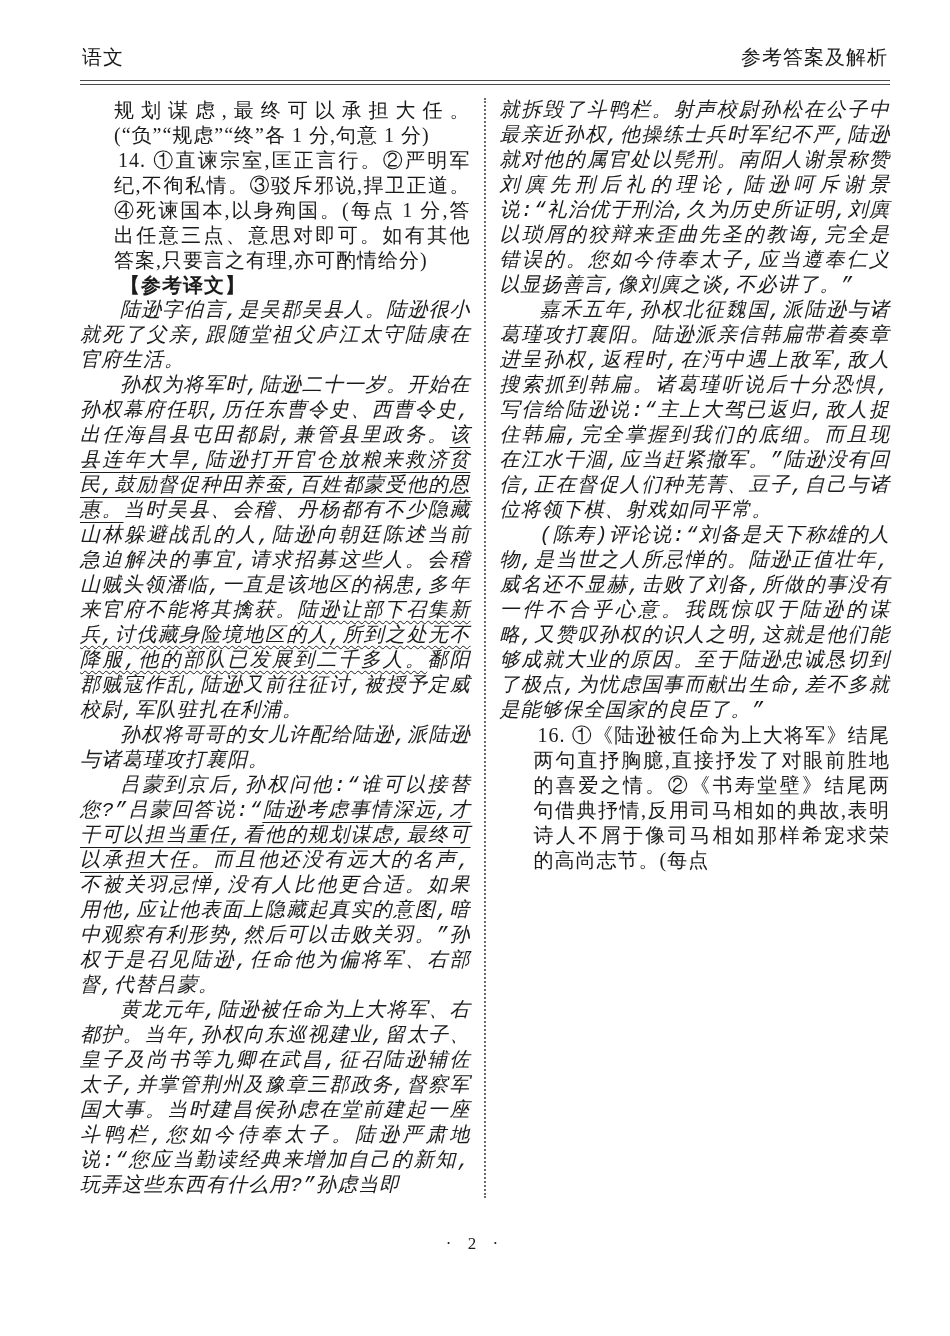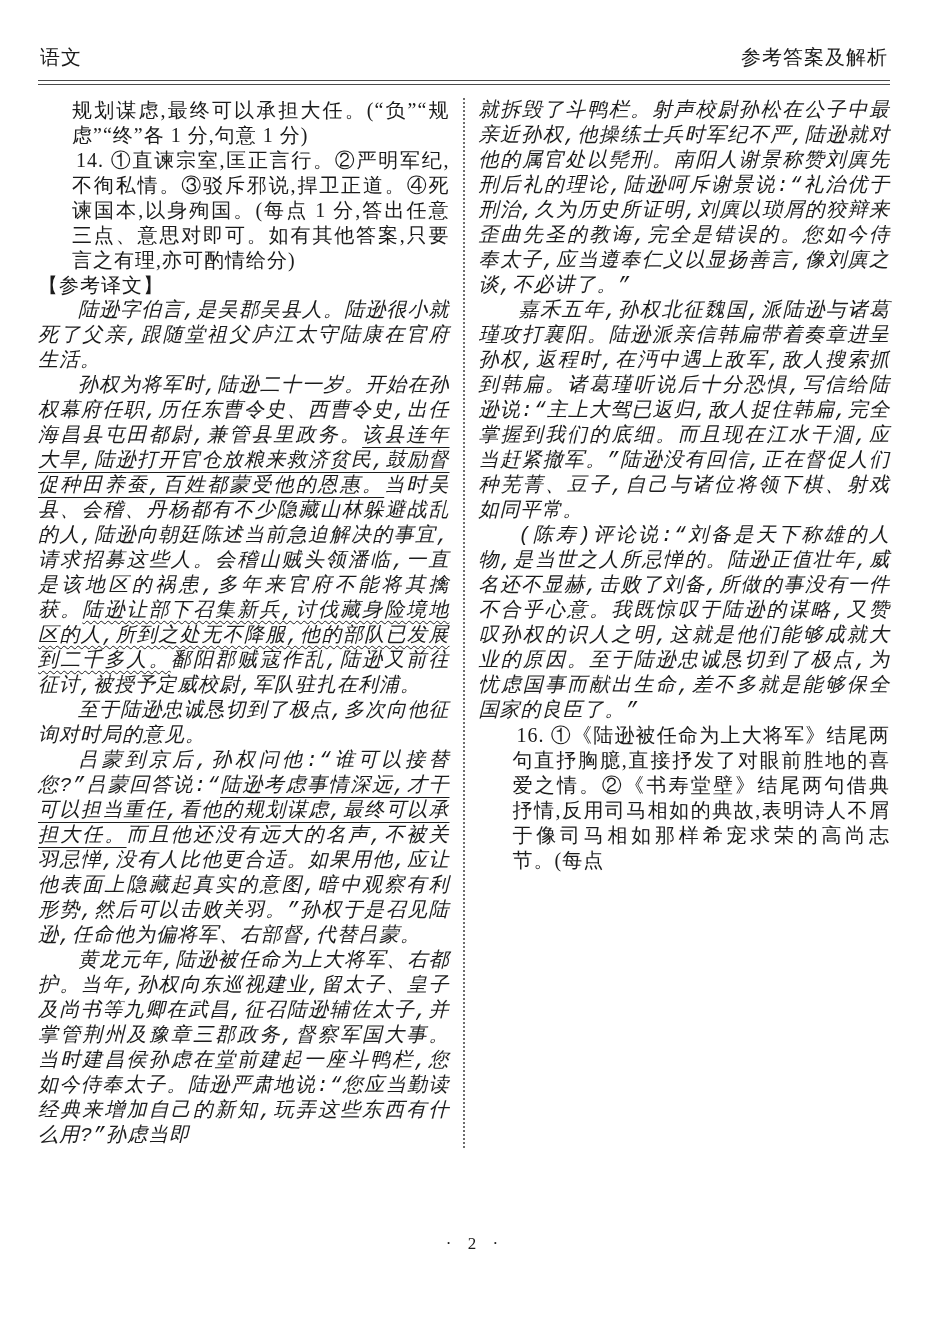--- a/index.html
+++ b/index.html
@@ -7,21 +7,21 @@
     width: 950px; height: 1336px;
     background: #ffffff;
     overflow: hidden;
     font-family: "Liberation Serif", serif;
     color: #1b1b1b;
   }
   .page {
     position: relative;
     box-sizing: border-box;
     width: 950px; height: 1336px;
-    padding: 44px 60px 0 38px;
+    padding: 44px 60px 0 80px;
   }
   header.masthead {
     display: flex;
     justify-content: space-between;
     align-items: flex-end;
     font-size: 20px;
     letter-spacing: 1px;
     padding: 0 2px 9px 2px;
   }
   .double-rule {
@@ -43,21 +43,21 @@
   .col-left  { padding-right: 13px; }
   .col-right { padding-left: 14px; }
   .divider {
     width: 0;
     border-left: 2px dotted #6b6b6b;
   }
   p { margin: 0; }
   .cont-indent { padding-left: 34px; }           
   .hang { padding-left: 34px; text-indent: -34px; } 
   .hang .num { display: inline-block; width: 34px; text-indent: 0; margin-left: 38px; }
-  .trans-title { font-weight: normal; }
+  .trans-title { font-weight: bold; margin-left: 40px; }
   .kai {
     font-style: italic;                           
     text-indent: 2em;
     font-family: Liberation Mono, monospace;
   }
   .kai.no-indent { text-indent: 0; }
   .u {
     text-decoration: underline;
     text-decoration-thickness: 1.2px;
     text-underline-offset: 6px;
@@ -96,21 +96,21 @@
       <p class="cont-indent">规划谋虑,最终可以承担大任。(“负”“规虑”“终”各 1 分,句意 1 分)</p>
 
       <p class="hang"><span class="num">14.</span><span>①直谏宗室,匡正言行。②严明军纪,不徇私情。③驳斥邪说,捍卫正道。④死谏国本,以身殉国。(每点 1 分,答出任意三点、意思对即可。如有其他答案,只要言之有理,亦可酌情给分)</span></p>
 
       <p class="trans-title">【参考译文】</p>
 
       <p class="kai">陆逊字伯言,是吴郡吴县人。陆逊很小就死了父亲,跟随堂祖父庐江太守陆康在官府生活。</p>
 
       <p class="kai"><span>孙权为将军时,陆逊二十一岁。开始在孙权幕府任职,历任东曹令史、西曹令史,出任海昌县屯田都尉,兼管县里政务。</span><span class="u">该县连年大旱,陆逊打开官仓放粮来救济贫民,鼓励督促种田养蚕,百姓都蒙受他的恩惠。</span><span>当时吴县、会稽、丹杨都有不少隐藏山林躲避战乱的人,陆逊向朝廷陈述当前急迫解决的事宜,请求招募这些人。会稽山贼头领潘临,一直是该地区的祸患,多年来官府不能将其擒获。</span><span class="wavy">陆逊让部下召集新兵,讨伐藏身险境地区的人,所到之处无不降服,他的部队已发展到二千多人。</span><span>鄱阳郡贼寇作乱,陆逊又前往征讨,被授予定威校尉,军队驻扎在利浦。</span></p>
 
-      <p class="kai">至于陆逊忠诚恳切到了极点,多次向他征询对时局的意见。</p>
+      <p class="kai">孙权将哥哥的女儿许配给陆逊,派陆逊与诸葛瑾攻打襄阳。</p>
 
       <p class="kai"><span>吕蒙到京后,孙权问他:“谁可以接替您?”吕蒙回答说:“</span><span class="u">陆逊考虑事情深远,才干可以担当重任,看他的规划谋虑,最终可以承担大任。</span><span>而且他还没有远大的名声,不被关羽忌惮,没有人比他更合适。如果用他,应让他表面上隐藏起真实的意图,暗中观察有利形势,然后可以击败关羽。”孙权于是召见陆逊,任命他为偏将军、右部督,代替吕蒙。</span></p>
 
       <p class="kai">黄龙元年,陆逊被任命为上大将军、右都护。当年,孙权向东巡视建业,留太子、皇子及尚书等九卿在武昌,征召陆逊辅佐太子,并掌管荆州及豫章三郡政务,督察军国大事。当时建昌侯孙虑在堂前建起一座斗鸭栏,您如今侍奉太子。陆逊严肃地说:“您应当勤读经典来增加自己的新知,玩弄这些东西有什么用?”孙虑当即</p>
     </div>
 
     <div class="divider"></div>
 
     <div class="col col-right">
       <p class="kai no-indent">就拆毁了斗鸭栏。射声校尉孙松在公子中最亲近孙权,他操练士兵时军纪不严,陆逊就对他的属官处以髡刑。南阳人谢景称赞刘廙先刑后礼的理论,陆逊呵斥谢景说:“礼治优于刑治,久为历史所证明,刘廙以琐屑的狡辩来歪曲先圣的教诲,完全是错误的。您如今侍奉太子,应当遵奉仁义以显扬善言,像刘廙之谈,不必讲了。”</p>

